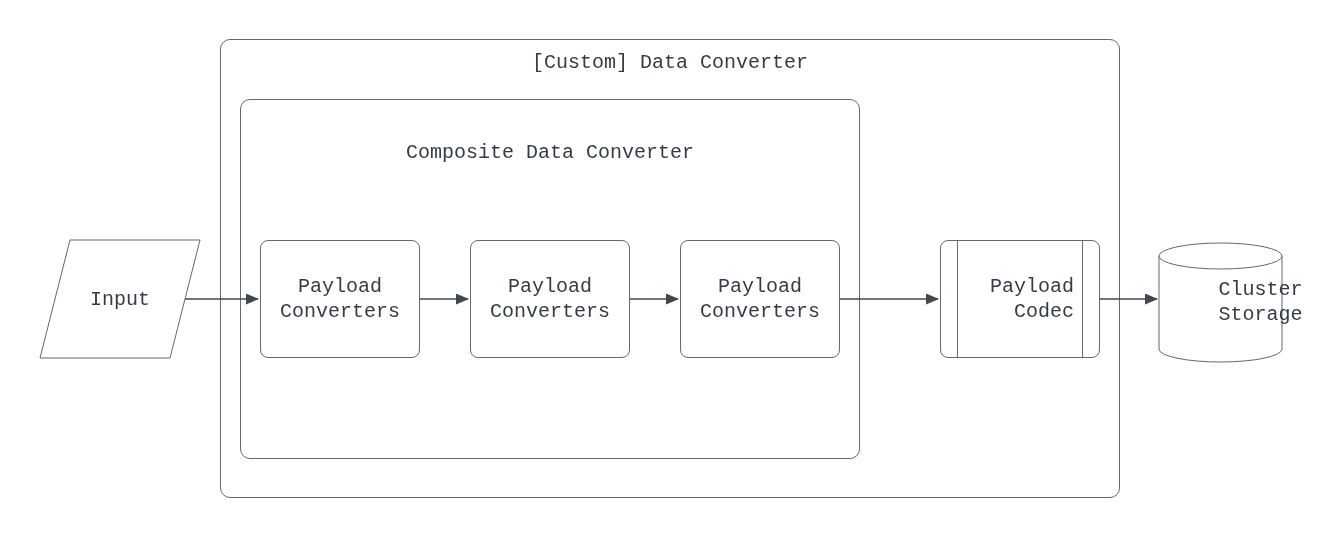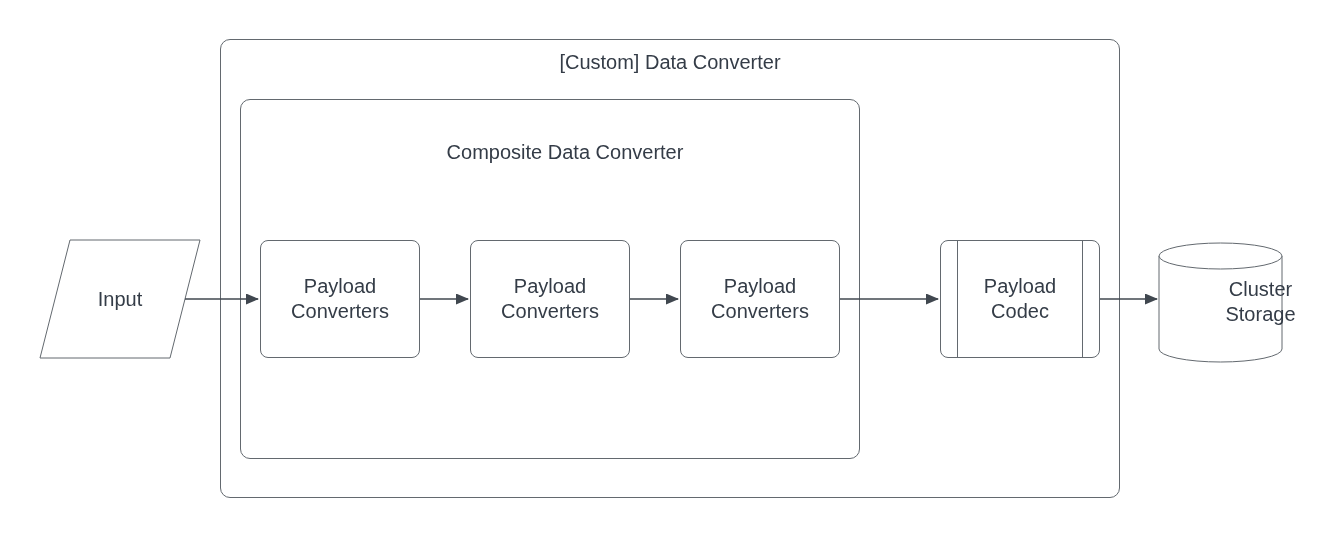--- a/index.html
+++ b/index.html
@@ -13,20 +13,21 @@
   body {
     background: var(--bg);
     font-family: "Liberation Sans", sans-serif;
   }
   .canvas {
     position: relative;
     width: 1320px;
     height: 540px;
     background: var(--bg);
     overflow: hidden;
+    font-family: Liberation Mono, monospace;
   }
   .shape-box {
     position: absolute;
     border: 1px solid var(--shape-stroke);
     background: var(--shape-fill);
   }
   .container-box { border-radius: 10px; }
   .node-box { border-radius: 8px; }
   .codec-line {
     position: absolute;
@@ -72,26 +73,26 @@
   }
   
   .outer-box      { left: 220px; top: 39px;  width: 900px; height: 459px; }
   .composite-box  { left: 240px; top: 99px;  width: 620px; height: 360px; }
   .payload-box-1  { left: 260px; top: 240px; width: 160px; height: 118px; }
   .payload-box-2  { left: 470px; top: 240px; width: 160px; height: 118px; }
   .payload-box-3  { left: 680px; top: 240px; width: 160px; height: 118px; }
   .codec-box      { left: 940px; top: 240px; width: 160px; height: 118px; }
 
   .outer-title     { left: 220px; top: 50px;  width: 900px; }
-  .composite-title { left: 255px; top: 140px; width: 620px; }
+  .composite-title { left: 240px; top: 140px; width: 620px; }
   .input-label     { left: 40px;  top: 240px; width: 160px; height: 118px; text-align: right; }
   .payload-label-1 { left: 260px; top: 240px; width: 160px; height: 118px; padding: 0 20px; }
   .payload-label-2 { left: 470px; top: 240px; width: 160px; height: 118px; padding: 0 20px; }
   .payload-label-3 { left: 680px; top: 240px; width: 160px; height: 118px; padding: 0 20px; }
-  .codec-label     { left: 940px; top: 240px; width: 160px; height: 118px; padding: 0 26px; }
+  .codec-label     { left: 940px; top: 240px; width: 160px; height: 118px; padding: 0 26px; text-align: right; }
   .storage-label   { left: 1159px; top: 248px; width: 123px; height: 108px; margin-left: 40px; }
 </style>
 </head>
 <body>
 
 <div class="canvas">
 
   <div class="shape-box container-box outer-box"></div>
   <div class="shape-box container-box composite-box"></div>
   <div class="shape-box node-box payload-box-1"></div>

